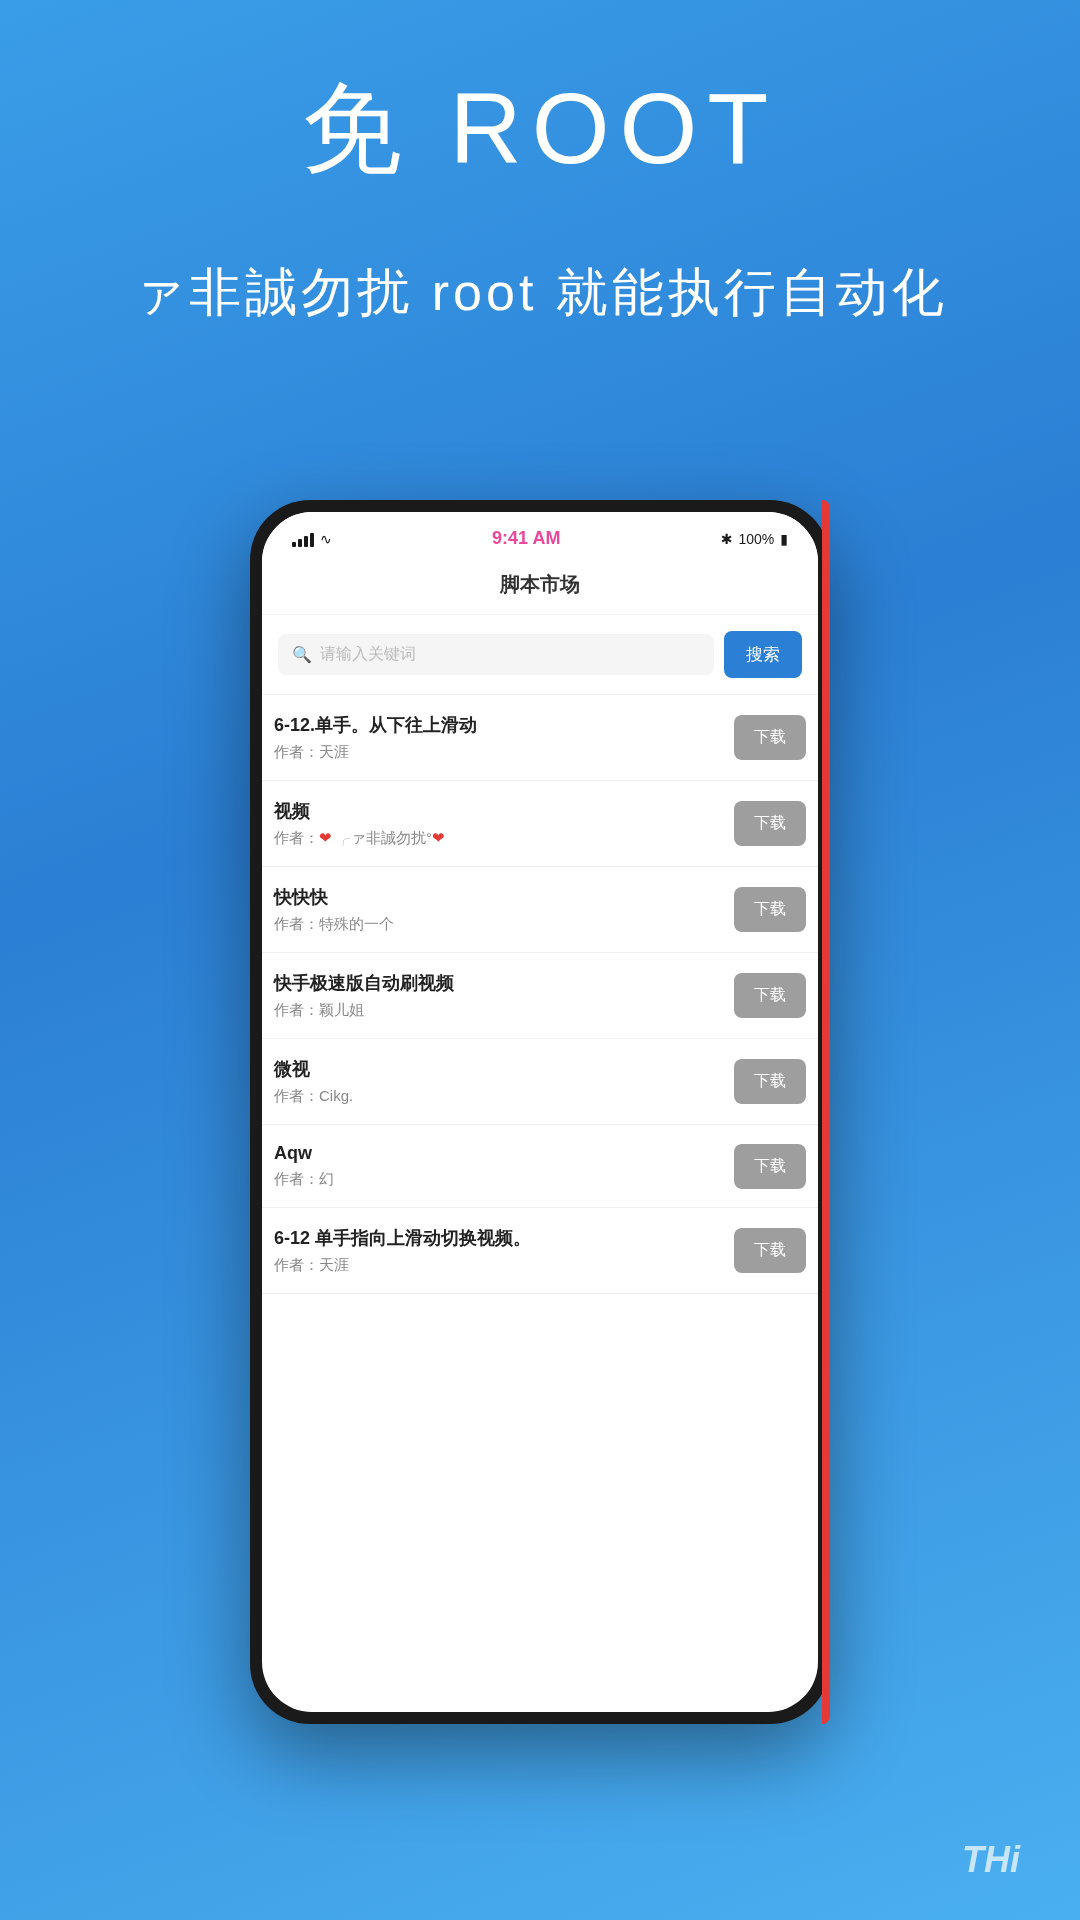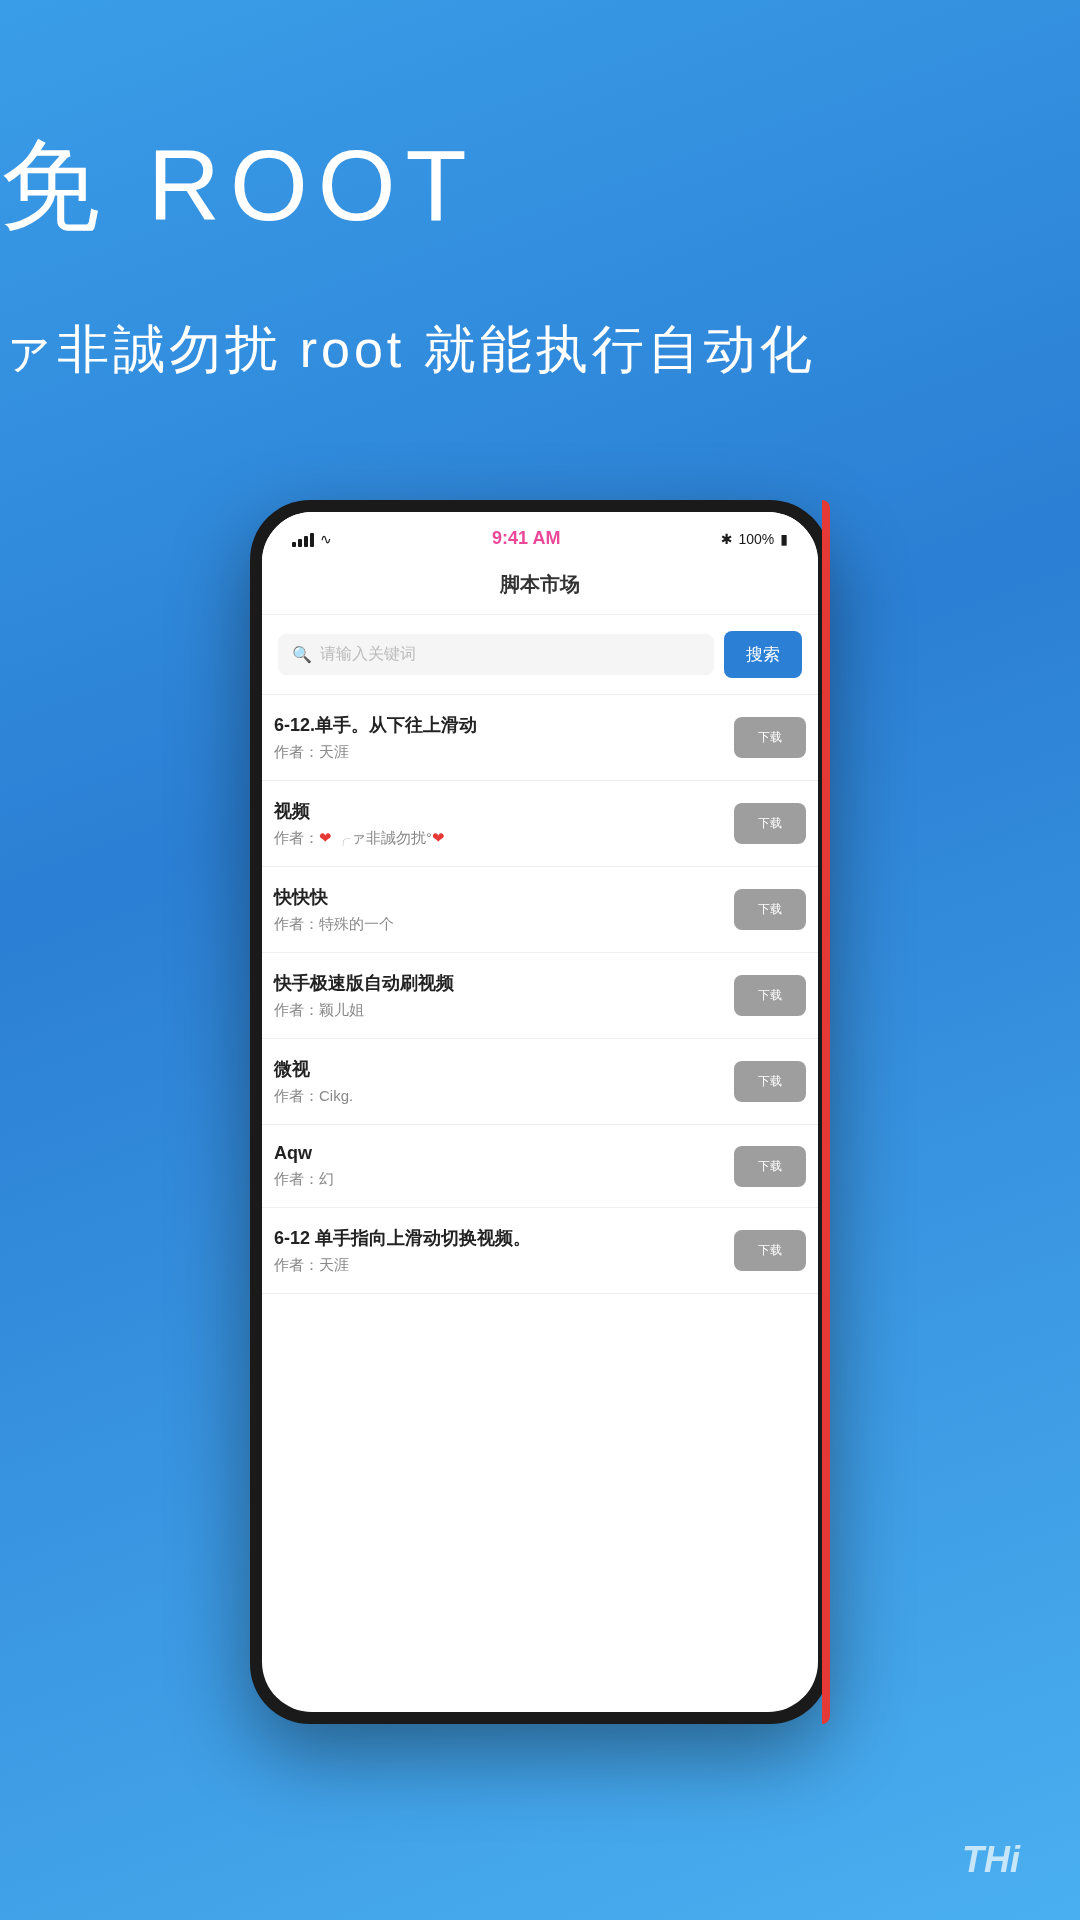--- a/index.html
+++ b/index.html
@@ -8,24 +8,24 @@
       width: 1080px;
       height: 1920px;
       background: linear-gradient(160deg, #3a9de8 0%, #2b7fd4 40%, #4aaff0 100%);
       font-family: -apple-system, 'PingFang SC', 'Microsoft YaHei', sans-serif;
       overflow: hidden;
       position: relative;
     }
 
     .top-section {
       width: 100%;
-      padding-top: 120px;
+      padding-top: 63px;
       display: flex;
       flex-direction: column;
-      align-items: flex-start;
+      align-items: center;
       position: relative;
     }
 
     .main-title {
       color: white;
       font-size: 100px;
       font-weight: 300;
       letter-spacing: 10px;
       text-align: center;
       margin-bottom: 60px;
@@ -193,21 +193,21 @@
       font-size: 15px;
       color: #888;
     }
 
     .download-button {
       background: #9e9e9e;
       color: white;
       border: none;
       border-radius: 8px;
       padding: 12px 20px;
-      font-size: 12px;
+      font-size: 16px;
       cursor: pointer;
       min-width: 72px;
       text-align: center;
     }
 
     .heart-red {
       color: #e53935;
     }
 
     

